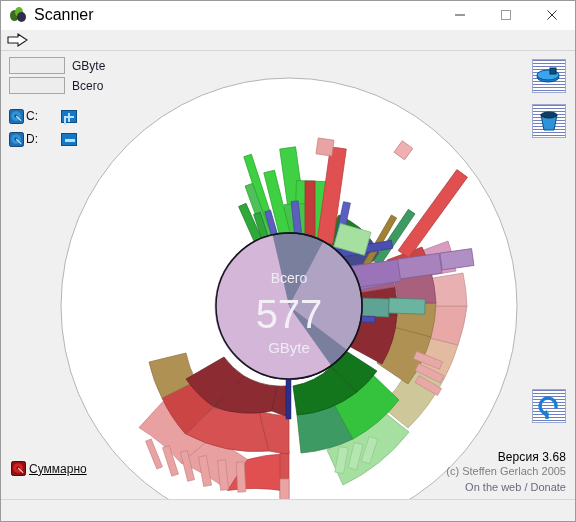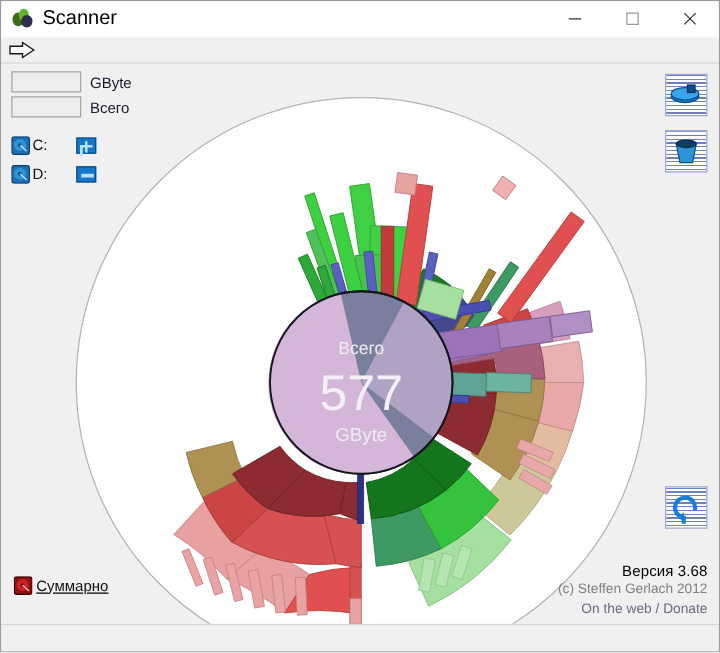--- a/index.html
+++ b/index.html
@@ -443,20 +443,20 @@
         <rect x="0.5" y="0.5" width="15" height="15" rx="2" fill="#8f1010" stroke="#3a0707"></rect>
         <ellipse cx="7.5" cy="7.5" rx="5.2" ry="5.2" fill="#d22020"></ellipse>
         <ellipse cx="7.5" cy="7.5" rx="1.6" ry="1.6" fill="#560808"></ellipse>
         <path d="M 7.5 7.5 L 13 12.5" stroke="#ffbfbf" stroke-width="1.2" fill="none"></path>
       </svg>
       <span class="legend-label">Суммарно</span>
     </div>
 
     <div id="version-block">
       <div id="version-line">Версия 3.68</div>
-      <div id="copyright-line">(c) Steffen Gerlach 2012</div>
+      <div id="copyright-line">(c) Steffen Gerlach 2005</div>
       <a id="weblink">On the web / Donate</a>
     </div>
 
   </div>
 
   <div id="statusbar"></div>
 </div>
 
 </body></html>

